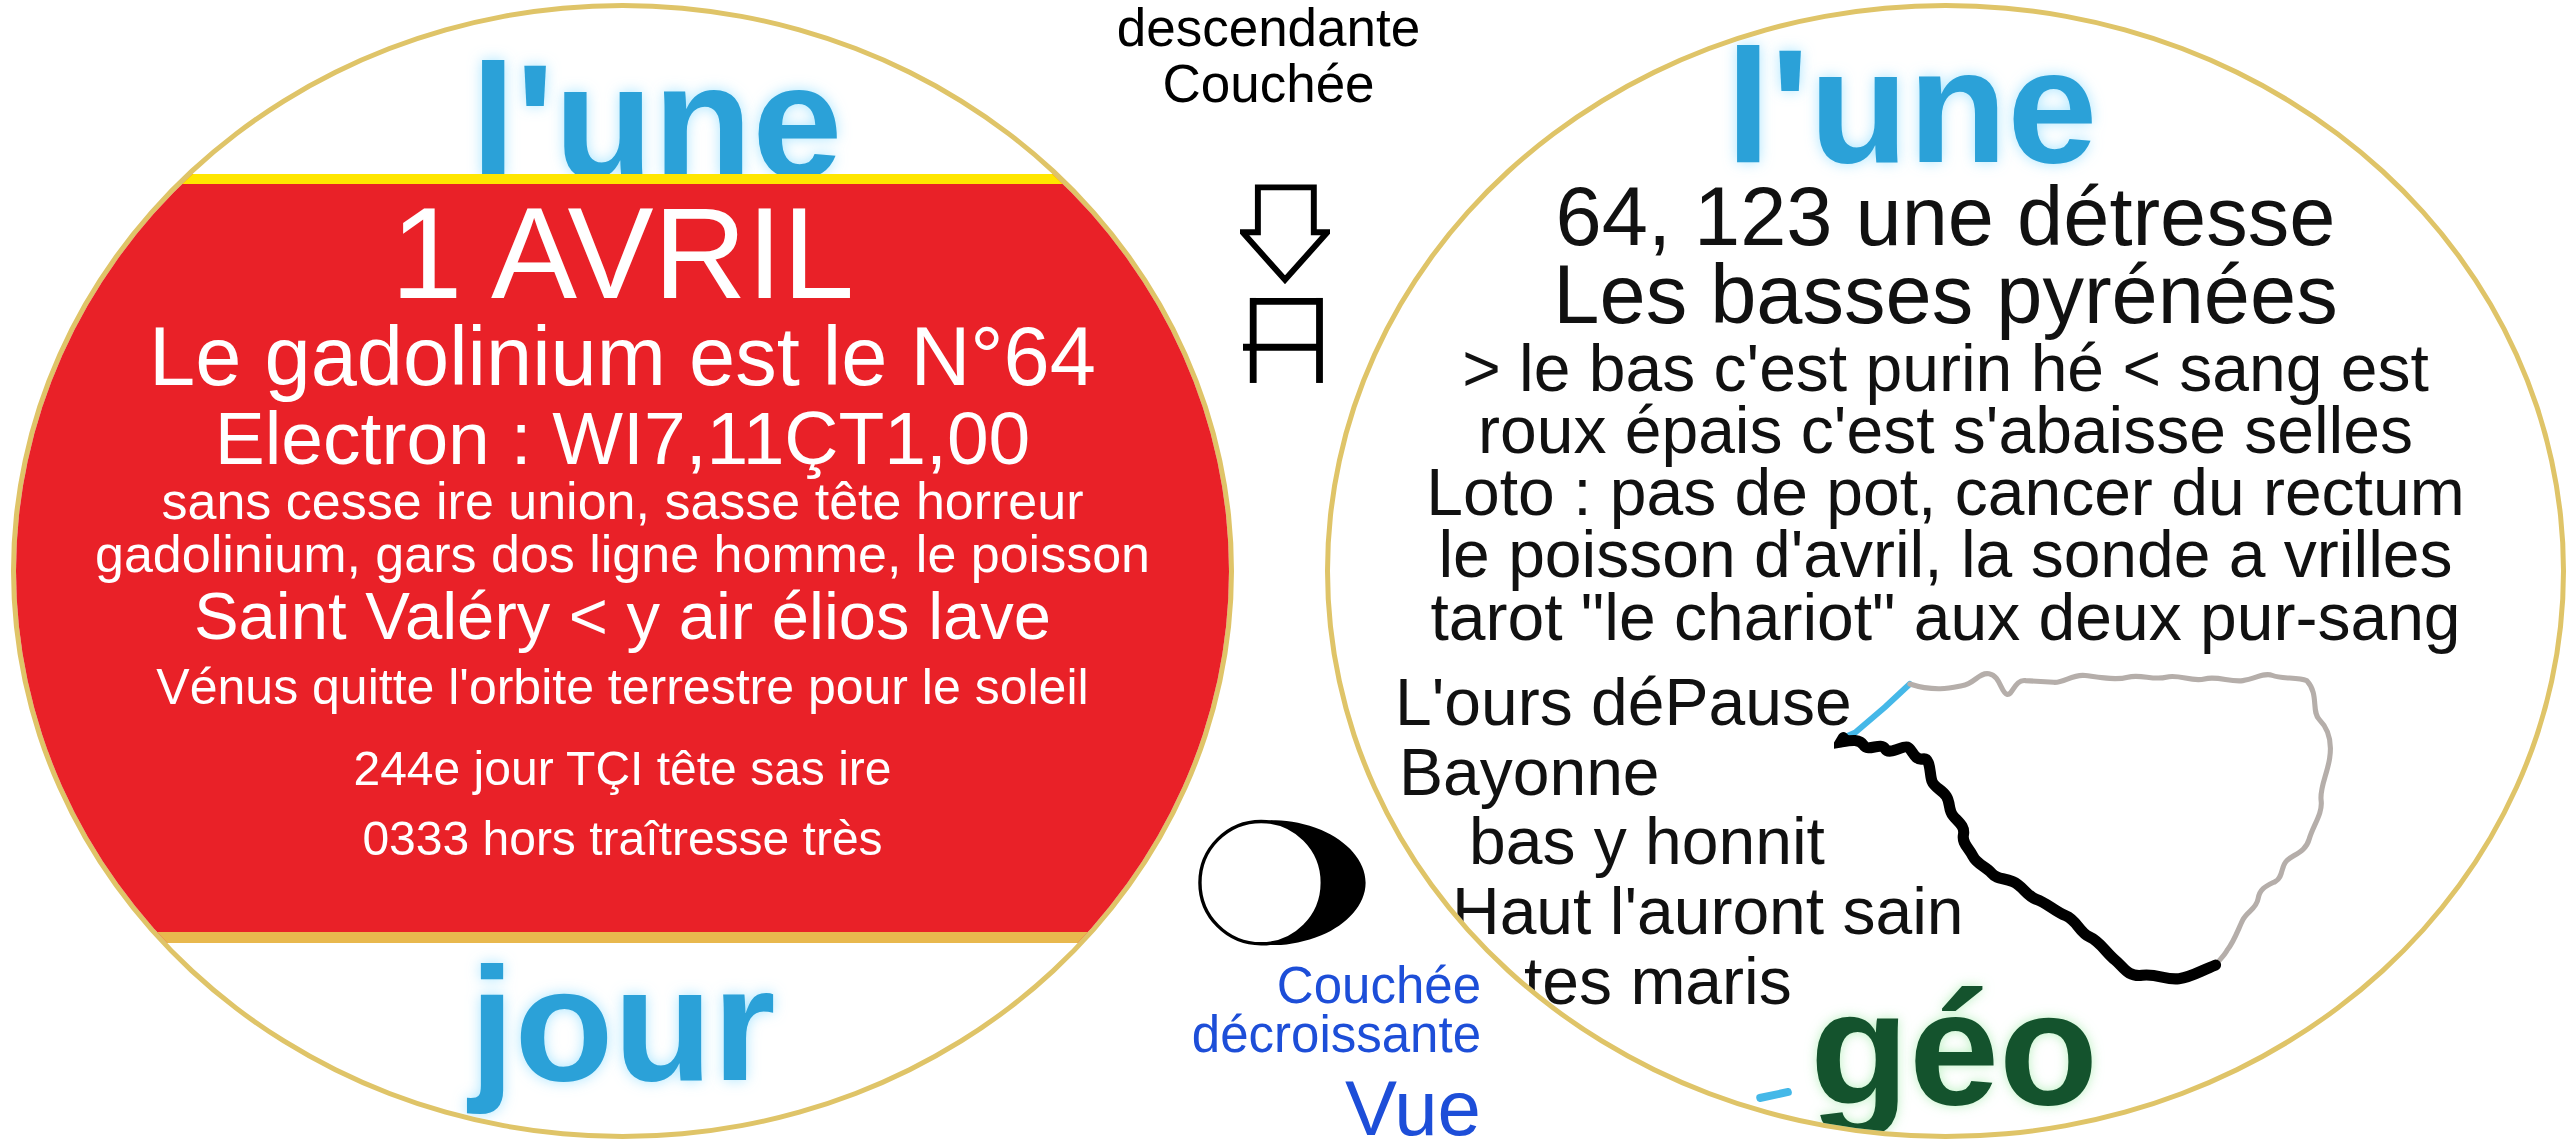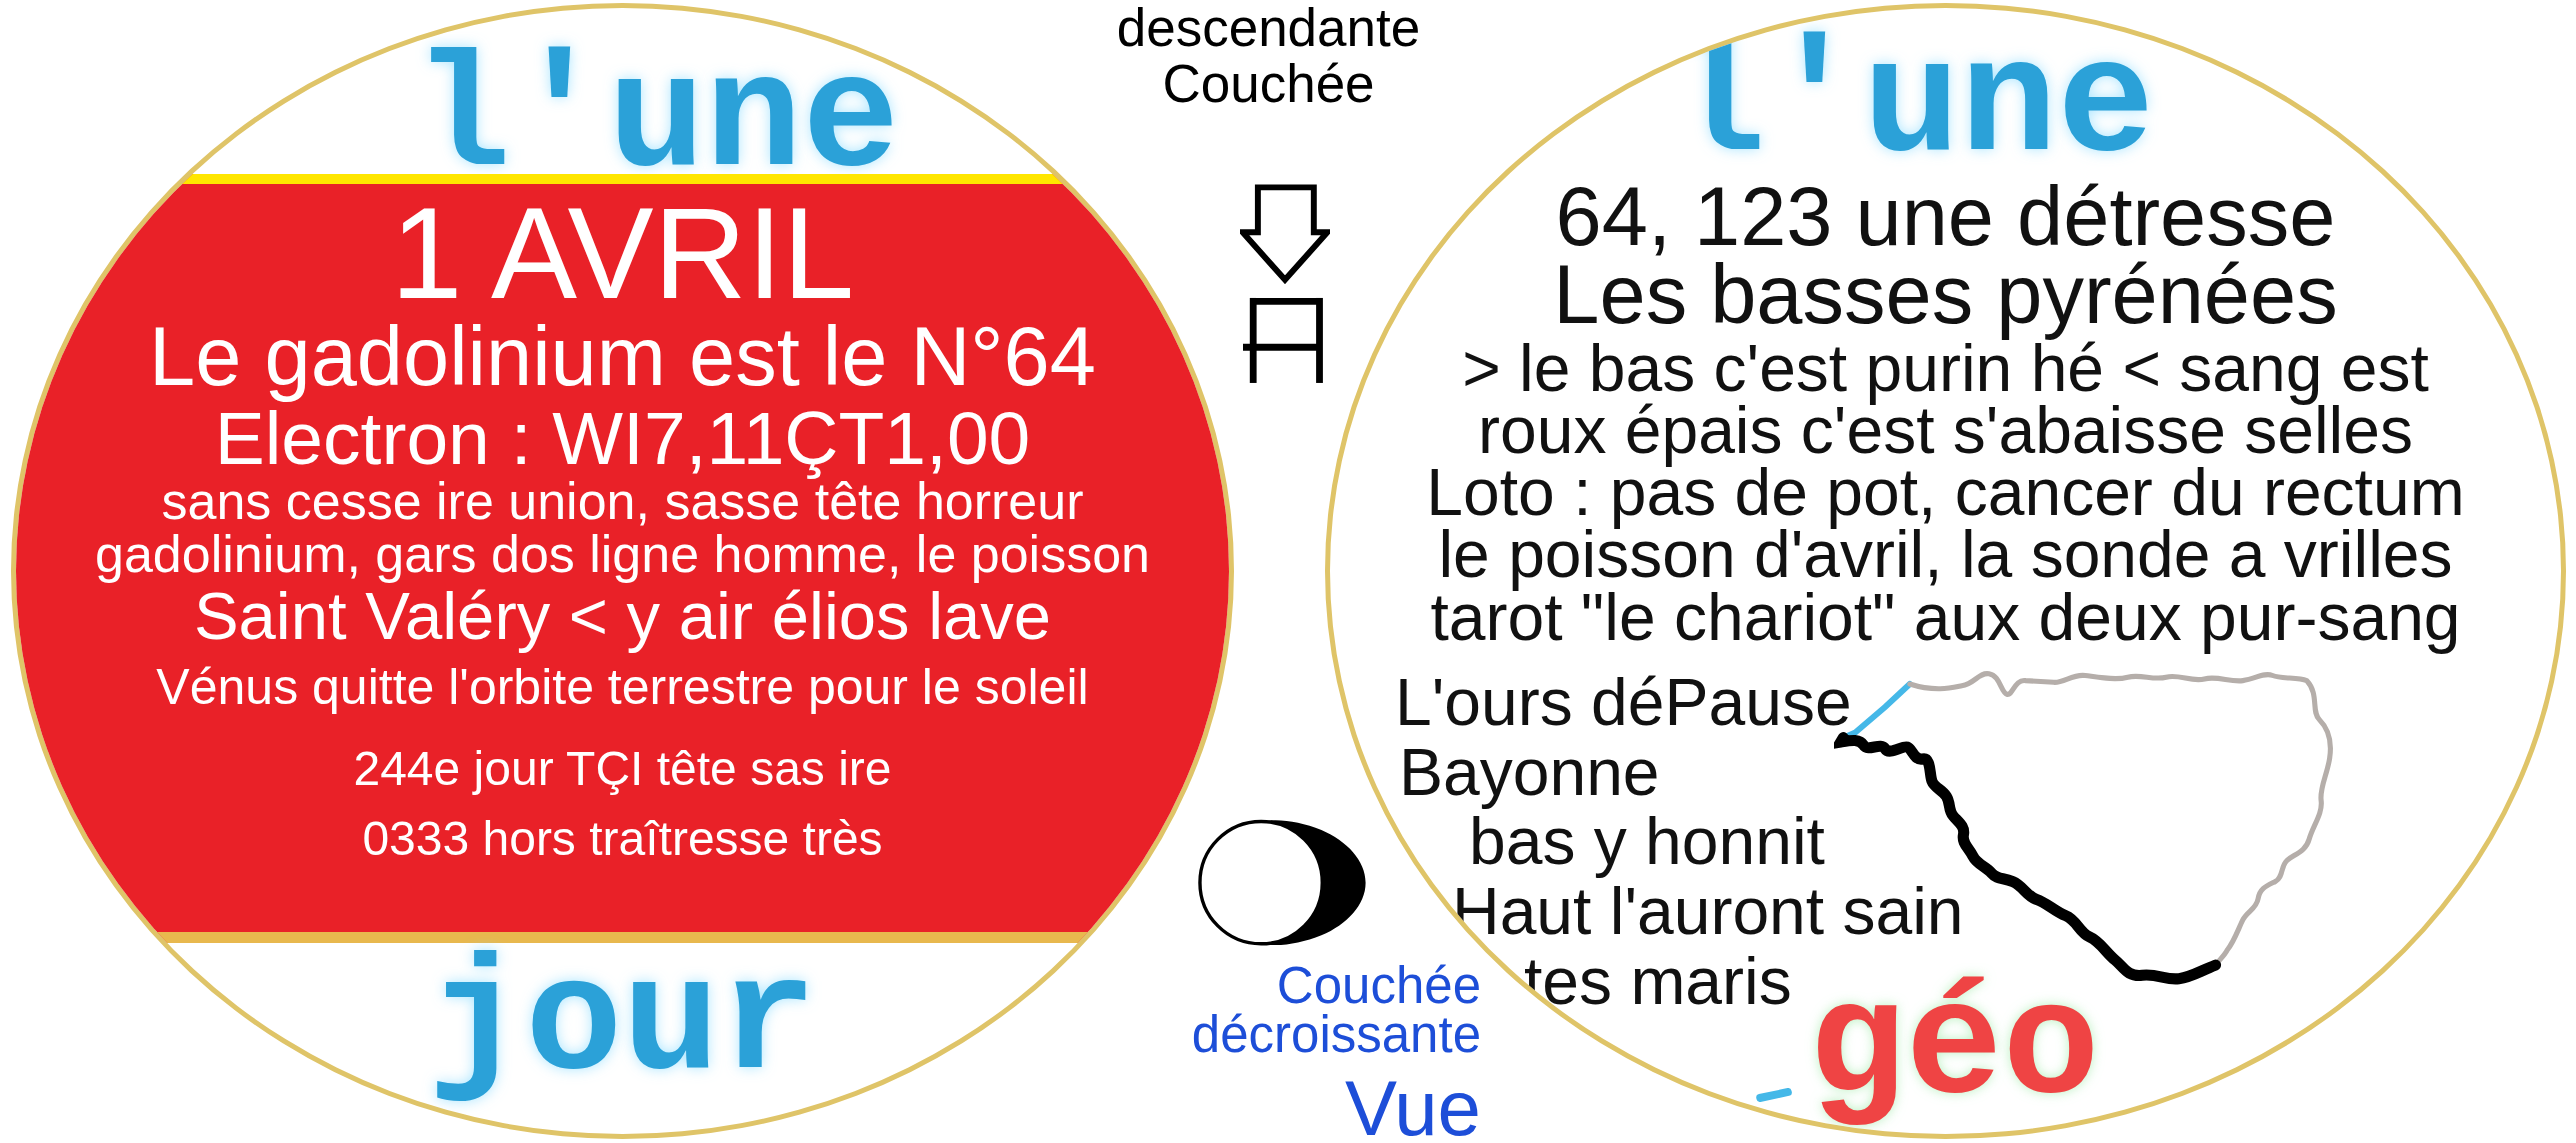--- a/index.html
+++ b/index.html
@@ -24,21 +24,20 @@
   .left-ellipse{left:11px;top:3.4px;width:1213px;height:1126px;}
   .right-ellipse{left:1325px;top:3.4px;width:1231px;height:1126px;}
 
   
   .blue-big{
     color:#2ba1d8;
     font-weight:bold;
     font-size:162px;
     line-height:1;
     text-shadow:0 0 13.6px rgba(140,220,255,.75);
-    font-family:Liberation Mono, monospace;
   }
   .left-title{top:32px;transform:translateX(34px);}
   .left-footer{top:935px;}
 
   .red-panel{
     position:absolute;left:-8.5px;right:-8.5px;top:166px;height:748px;
     background:#e92128;
     border-top:10.2px solid #ffe600;
     border-bottom:11px solid #e8b84e;
   }
@@ -52,21 +51,21 @@
   .pl3{top:290px;font-size:52px;}
   .pl4{top:343px;font-size:52px;}
   .pl5{top:397px;font-size:67px;}
   .pl6{top:477px;font-size:50px;}
   .pl7{top:560px;font-size:48px;}
   .pl8{top:630px;font-size:48px;}
 
   
   .right-title{top:17px;transform:translateX(-34px);}
   .right-footer{
-    top:959px;color:#ef4444;transform:translateX(8.5px);
+    top:959px;color:#14532d;transform:translateX(8.5px);
     text-shadow:0 0 12px rgba(140,230,150,.6);
   }
   .rc{position:absolute;left:0;right:0;text-align:center;line-height:1;color:#111;white-space:nowrap;}
   .rc0{top:167px;font-size:83px;}
   .rc1{top:245px;font-size:83px;}
   .rc2{top:327px;font-size:66px;}
   .rc3{top:389px;font-size:66px;}
   .rc4{top:451px;font-size:66px;}
   .rc5{top:513px;font-size:66px;}
   .rc6{top:576px;font-size:66px;}

